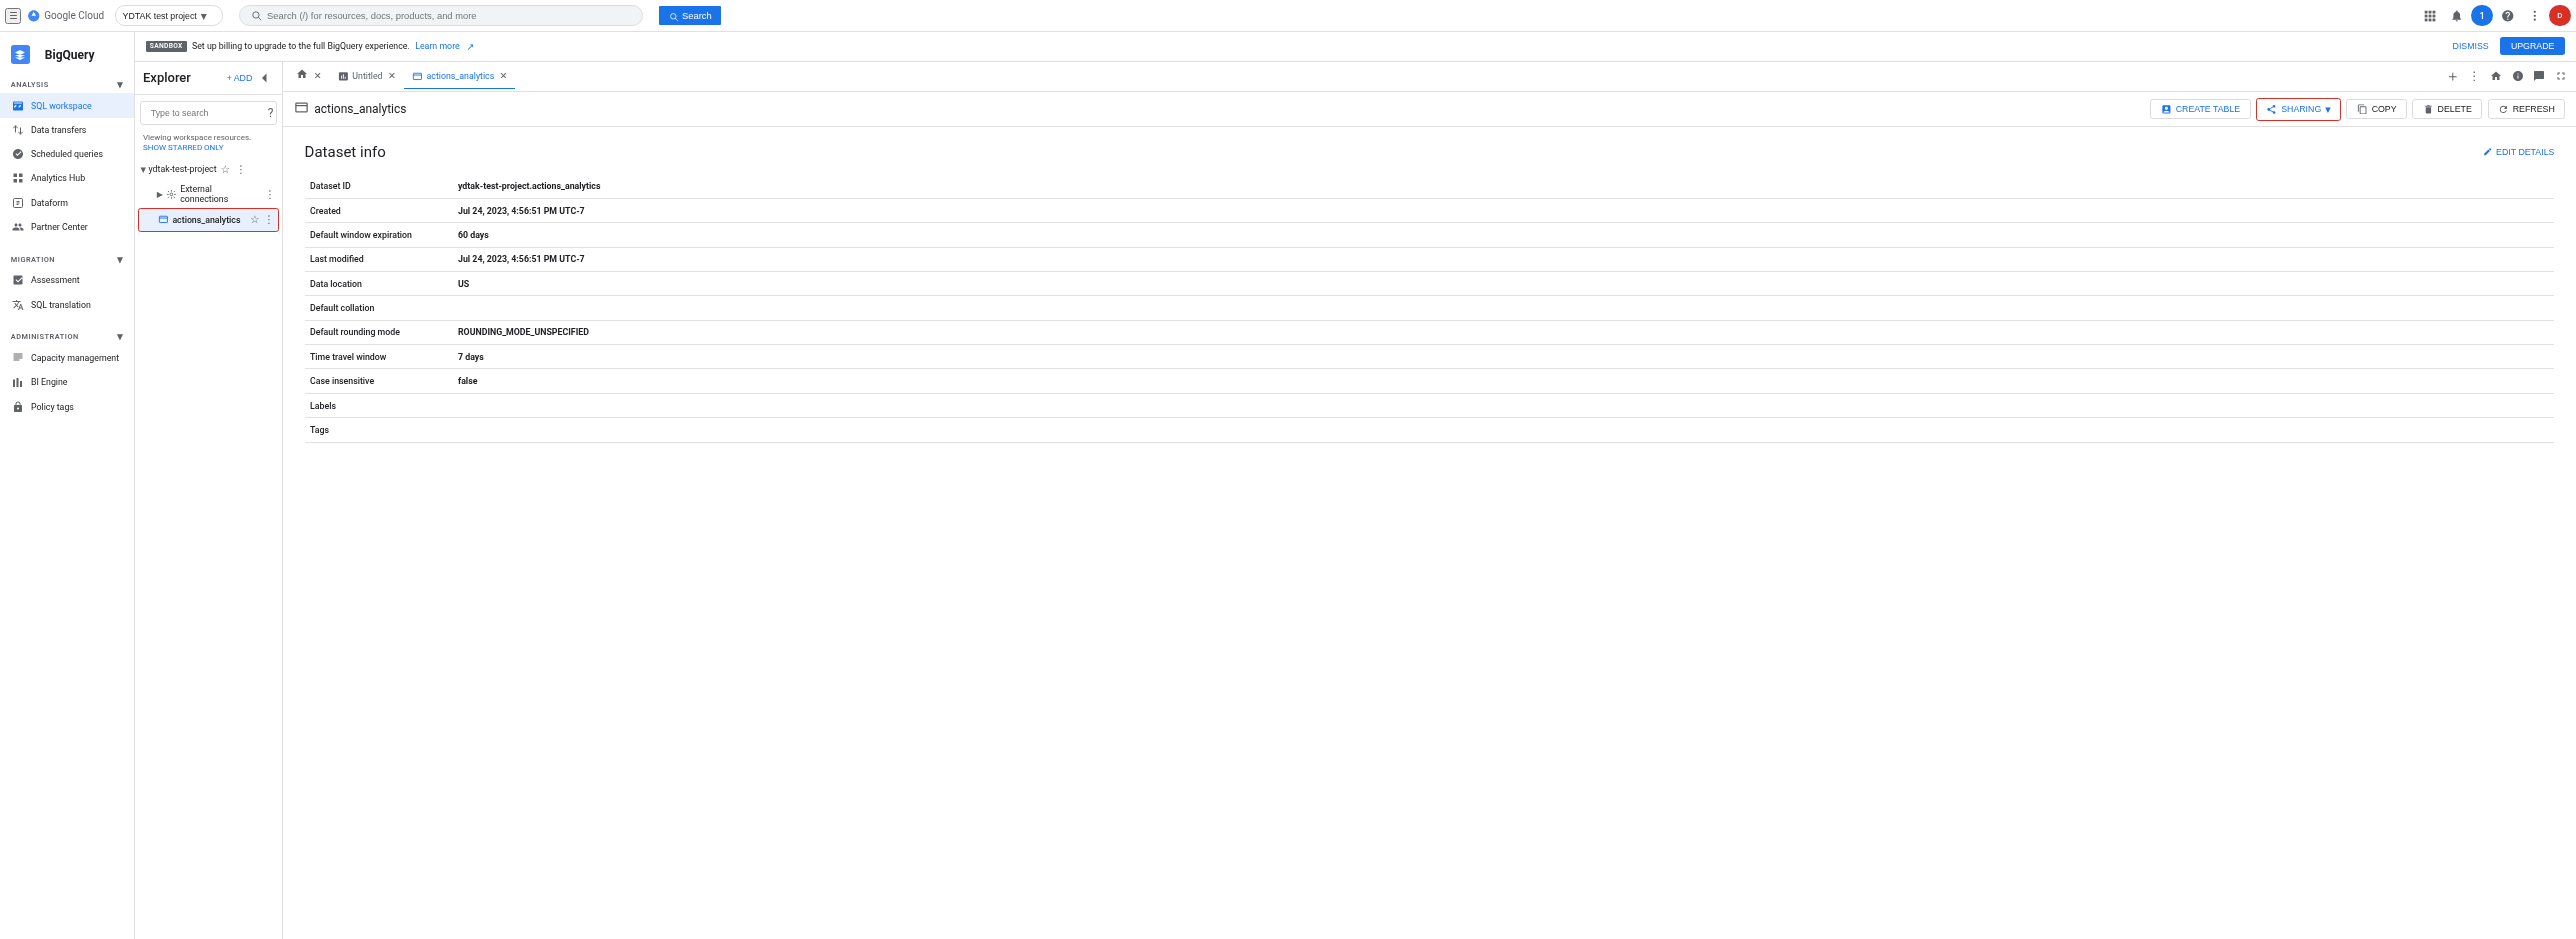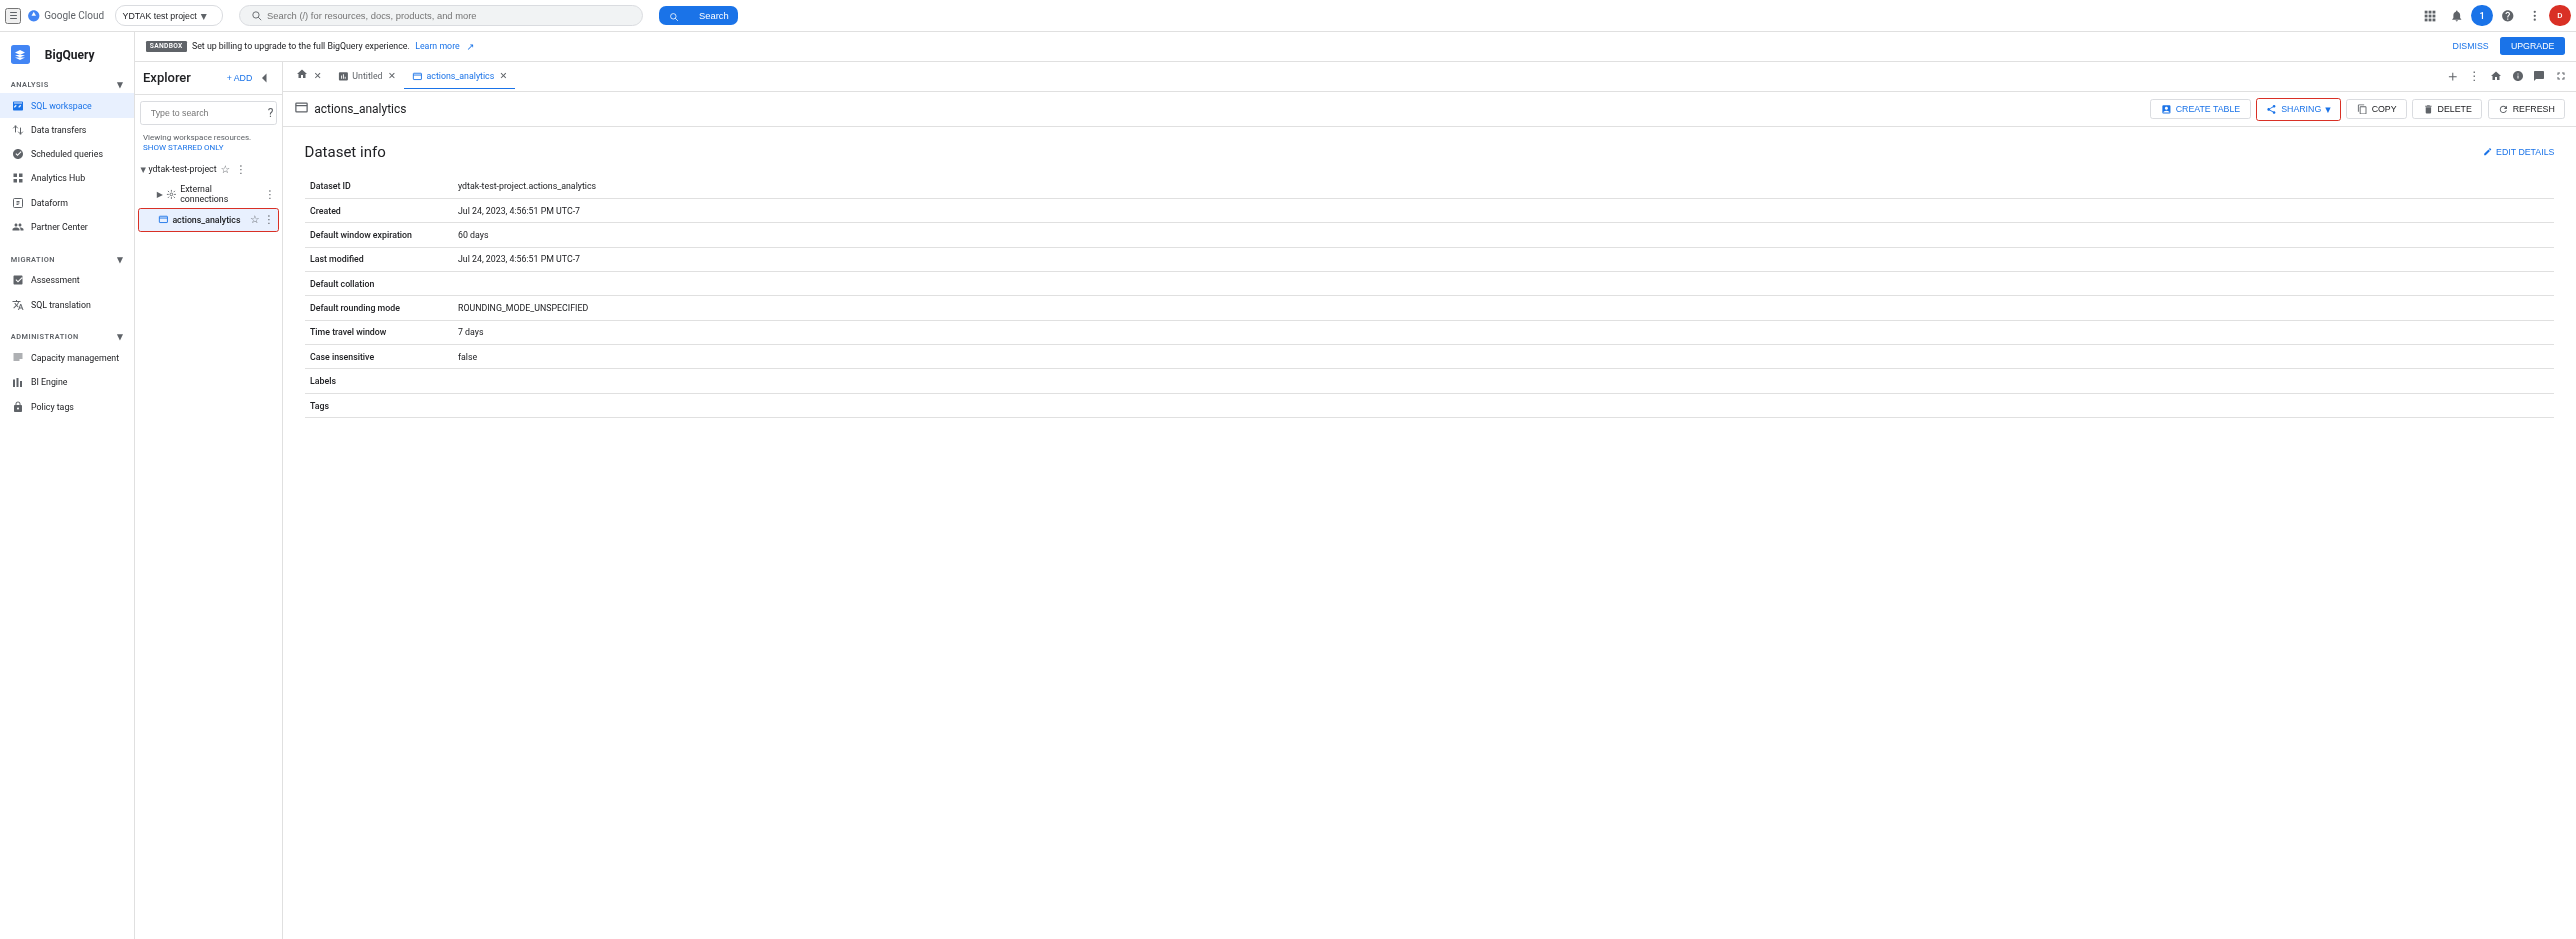--- a/index.html
+++ b/index.html
@@ -22,22 +22,22 @@
     }
     .project-selector .dropdown-arrow { color: #5f6368; font-size: 12px; }
     .search-bar {
       flex: 1; max-width: 404px; margin: 0 10.8px;
       border: 0.7px solid #dadce0; border-radius: 16px;
       display: flex; align-items: center; padding: 4px 10.8px; gap: 5.4px;
       background: #f1f3f4;
     }
     .search-bar input { border: none; background: transparent; outline: none; flex: 1; font-size: 9.4px; color: #202124; }
     .search-btn {
-      background: #1a73e8; color: #fff; border: none; border-radius: 7px;
-      padding: 4px 9.4px; font-size: 9.4px; cursor: pointer; display: flex; align-items: flex-end; gap: 21px;
+      background: #1a73e8; color: #fff; border: none; border-radius: 1px;
+      padding: 4px 9.4px; font-size: 9.4px; cursor: pointer; display: flex; align-items: flex-end; gap: 4px;
     }
     .nav-right { margin-left: auto; display: flex; align-items: center; gap: 2.7px; }
     .nav-icon-btn { width: 24px; height: 24px; border-radius: 50%; border: none; background: transparent; cursor: pointer; display: flex; align-items: center; justify-content: center; color: #5f6368; font-size: 13.5px; }
     .avatar { width: 21.6px; height: 21.6px; border-radius: 50%; background: #1a73e8; color: #fff; display: flex; align-items: center; justify-content: center; font-size: 9.4px; font-weight: 500; cursor: pointer; }
 
     
     .app-body { display: flex; height: calc(100vh - 32px); }
 
     
     .sidebar {
@@ -145,21 +145,21 @@
     
     .dataset-content { flex: 1; overflow-y: auto; padding: 16px 21.6px; }
     .dataset-info-header { display: flex; align-items: center; justify-content: space-between; margin-bottom: 13.5px; }
     .dataset-info-title { font-size: 15px; font-weight: 400; color: #202124; }
     .edit-details-btn { display: flex; align-items: center; gap: 4px; color: #1a73e8; font-size: 8.8px; cursor: pointer; background: transparent; border: none; font-weight: 500; }
 
     .info-table { width: 100%; border-collapse: collapse; }
     .info-table tr { border-bottom: 0.7px solid #e0e0e0; }
     .info-table td { padding: 6.7px 5.4px; font-size: 8.8px; vertical-align: middle; }
     .info-table td:first-child { font-weight: 500; color: #202124; width: 148px; }
-    .info-table td:last-child { color: #202124; }
+    .info-table td:last-child { color: #202124; font-weight: bold; }
   </style>
 </head>
 <body>
 
 <nav class="top-nav">
   <button class="nav-hamburger">
     <span></span>
       <span></span>
       <span></span>
   </button>
@@ -559,20 +559,24 @@
                 </tr>
                 <tr>
                   <td>Default window expiration</td>
                   <td>60 days</td>
                 </tr>
                 <tr>
                   <td>Last modified</td>
                   <td>Jul 24, 2023, 4:56:51 PM UTC-7</td>
                 </tr>
                 <tr>
+                  <td>Data location</td>
+                  <td>US</td>
+                </tr>
+                <tr>
                   <td>Default collation</td>
                   <td></td>
                 </tr>
                 <tr>
                   <td>Default rounding mode</td>
                   <td>ROUNDING_MODE_UNSPECIFIED</td>
                 </tr>
                 <tr>
                   <td>Time travel window</td>
                   <td>7 days</td>

